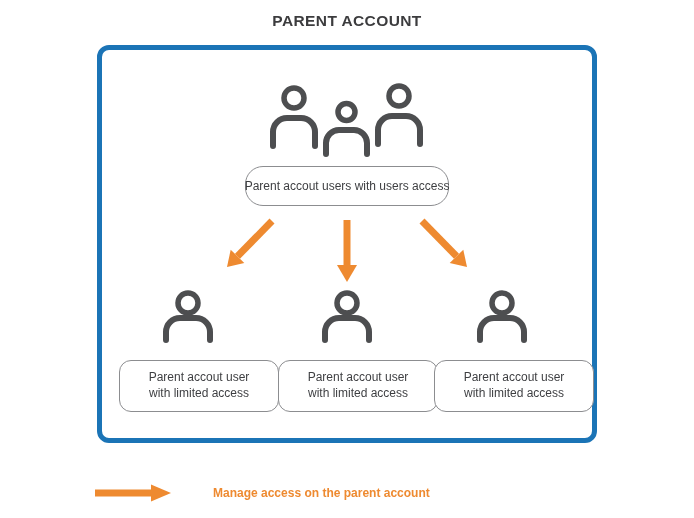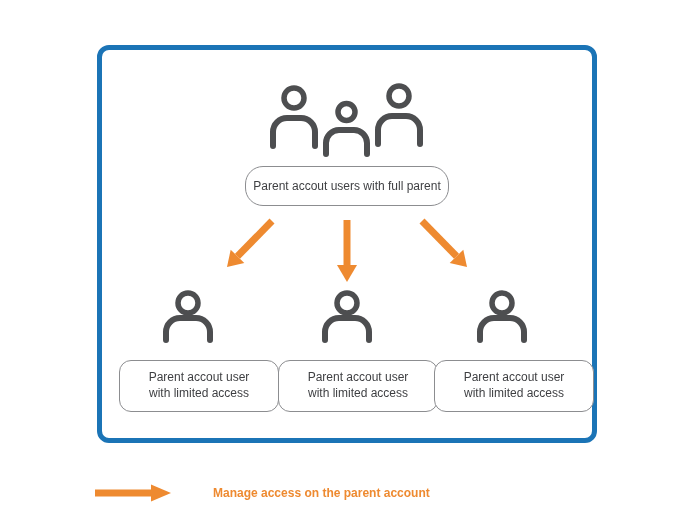--- a/index.html
+++ b/index.html
@@ -38,34 +38,35 @@
     color:#EE8A30;
     padding-left:13px;
   }
   .person-stroke { fill:none; stroke:#4D4E50; }
 </style>
 </head>
 <body>
 
 <div class="canvas">
 
+  <div class="title">PARENT ACCOUNT</div>
 
   <div class="frame"></div>
 
   <svg class="icon-abs" style="left:267px; top:78px;" width="160" height="80" viewBox="0 0 160 80">
     <circle class="person-stroke" cx="27" cy="20" r="10" stroke-width="5.5"></circle>
     <path class="person-stroke" d="M 6 68 V 54 A 14 14 0 0 1 20 40 H 34 A 14 14 0 0 1 48 54 V 68" stroke-width="6" stroke-linecap="round"></path>
     <circle class="person-stroke" cx="132" cy="18" r="10" stroke-width="5.5"></circle>
     <path class="person-stroke" d="M 111 66 V 52 A 14 14 0 0 1 125 38 H 139 A 14 14 0 0 1 153 52 V 66" stroke-width="6" stroke-linecap="round"></path>
     <circle class="person-stroke" cx="79.5" cy="34" r="8.5" stroke-width="5.5"></circle>
     <path class="person-stroke" d="M 59 76 V 65 A 13 13 0 0 1 72 52 H 87 A 13 13 0 0 1 100 65 V 76" stroke-width="6" stroke-linecap="round"></path>
   </svg>
 
   <div class="pill pill-full">
-    <span>Parent accout users with full parent</span>
+    <span>Parent accout users with users access</span>
   </div>
 
   <svg class="arrows-layer" viewBox="0 0 500 398">
     <g>
       <line x1="175" y1="176" x2="140.5" y2="211.3" stroke="#EE8A30" stroke-width="7"></line>
       <polygon points="130,222 147.3,217.9 133.7,204.7" fill="#EE8A30"></polygon>
     </g>
     <g>
       <line x1="250" y1="175" x2="250" y2="222" stroke="#EE8A30" stroke-width="7"></line>
       <polygon points="240,220 260,220 250,237" fill="#EE8A30"></polygon>

